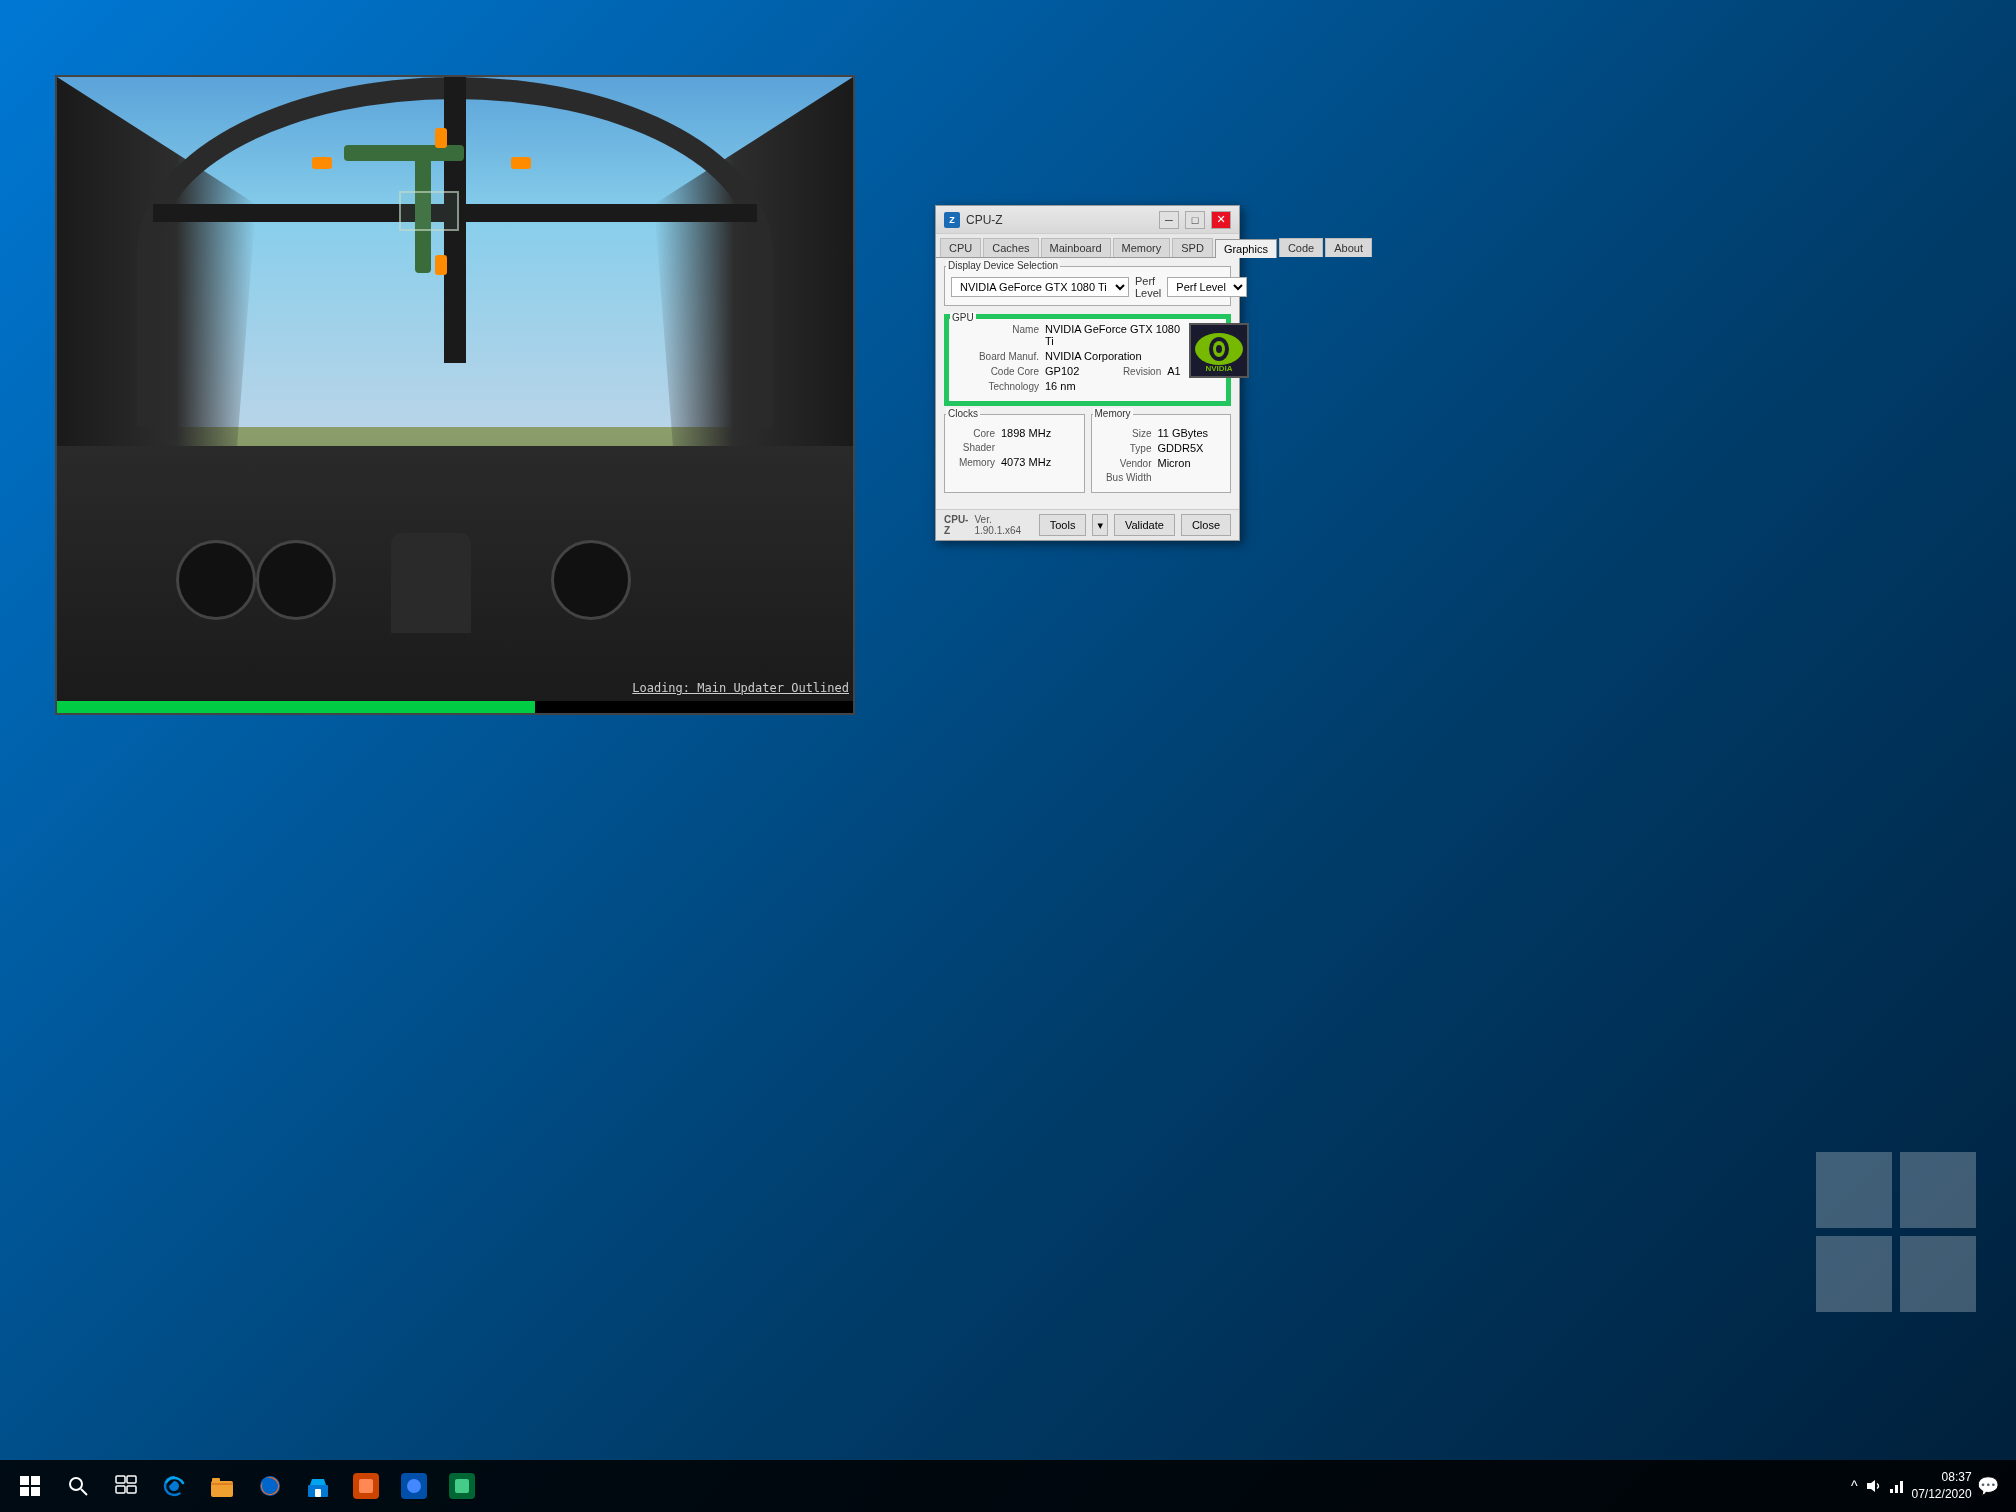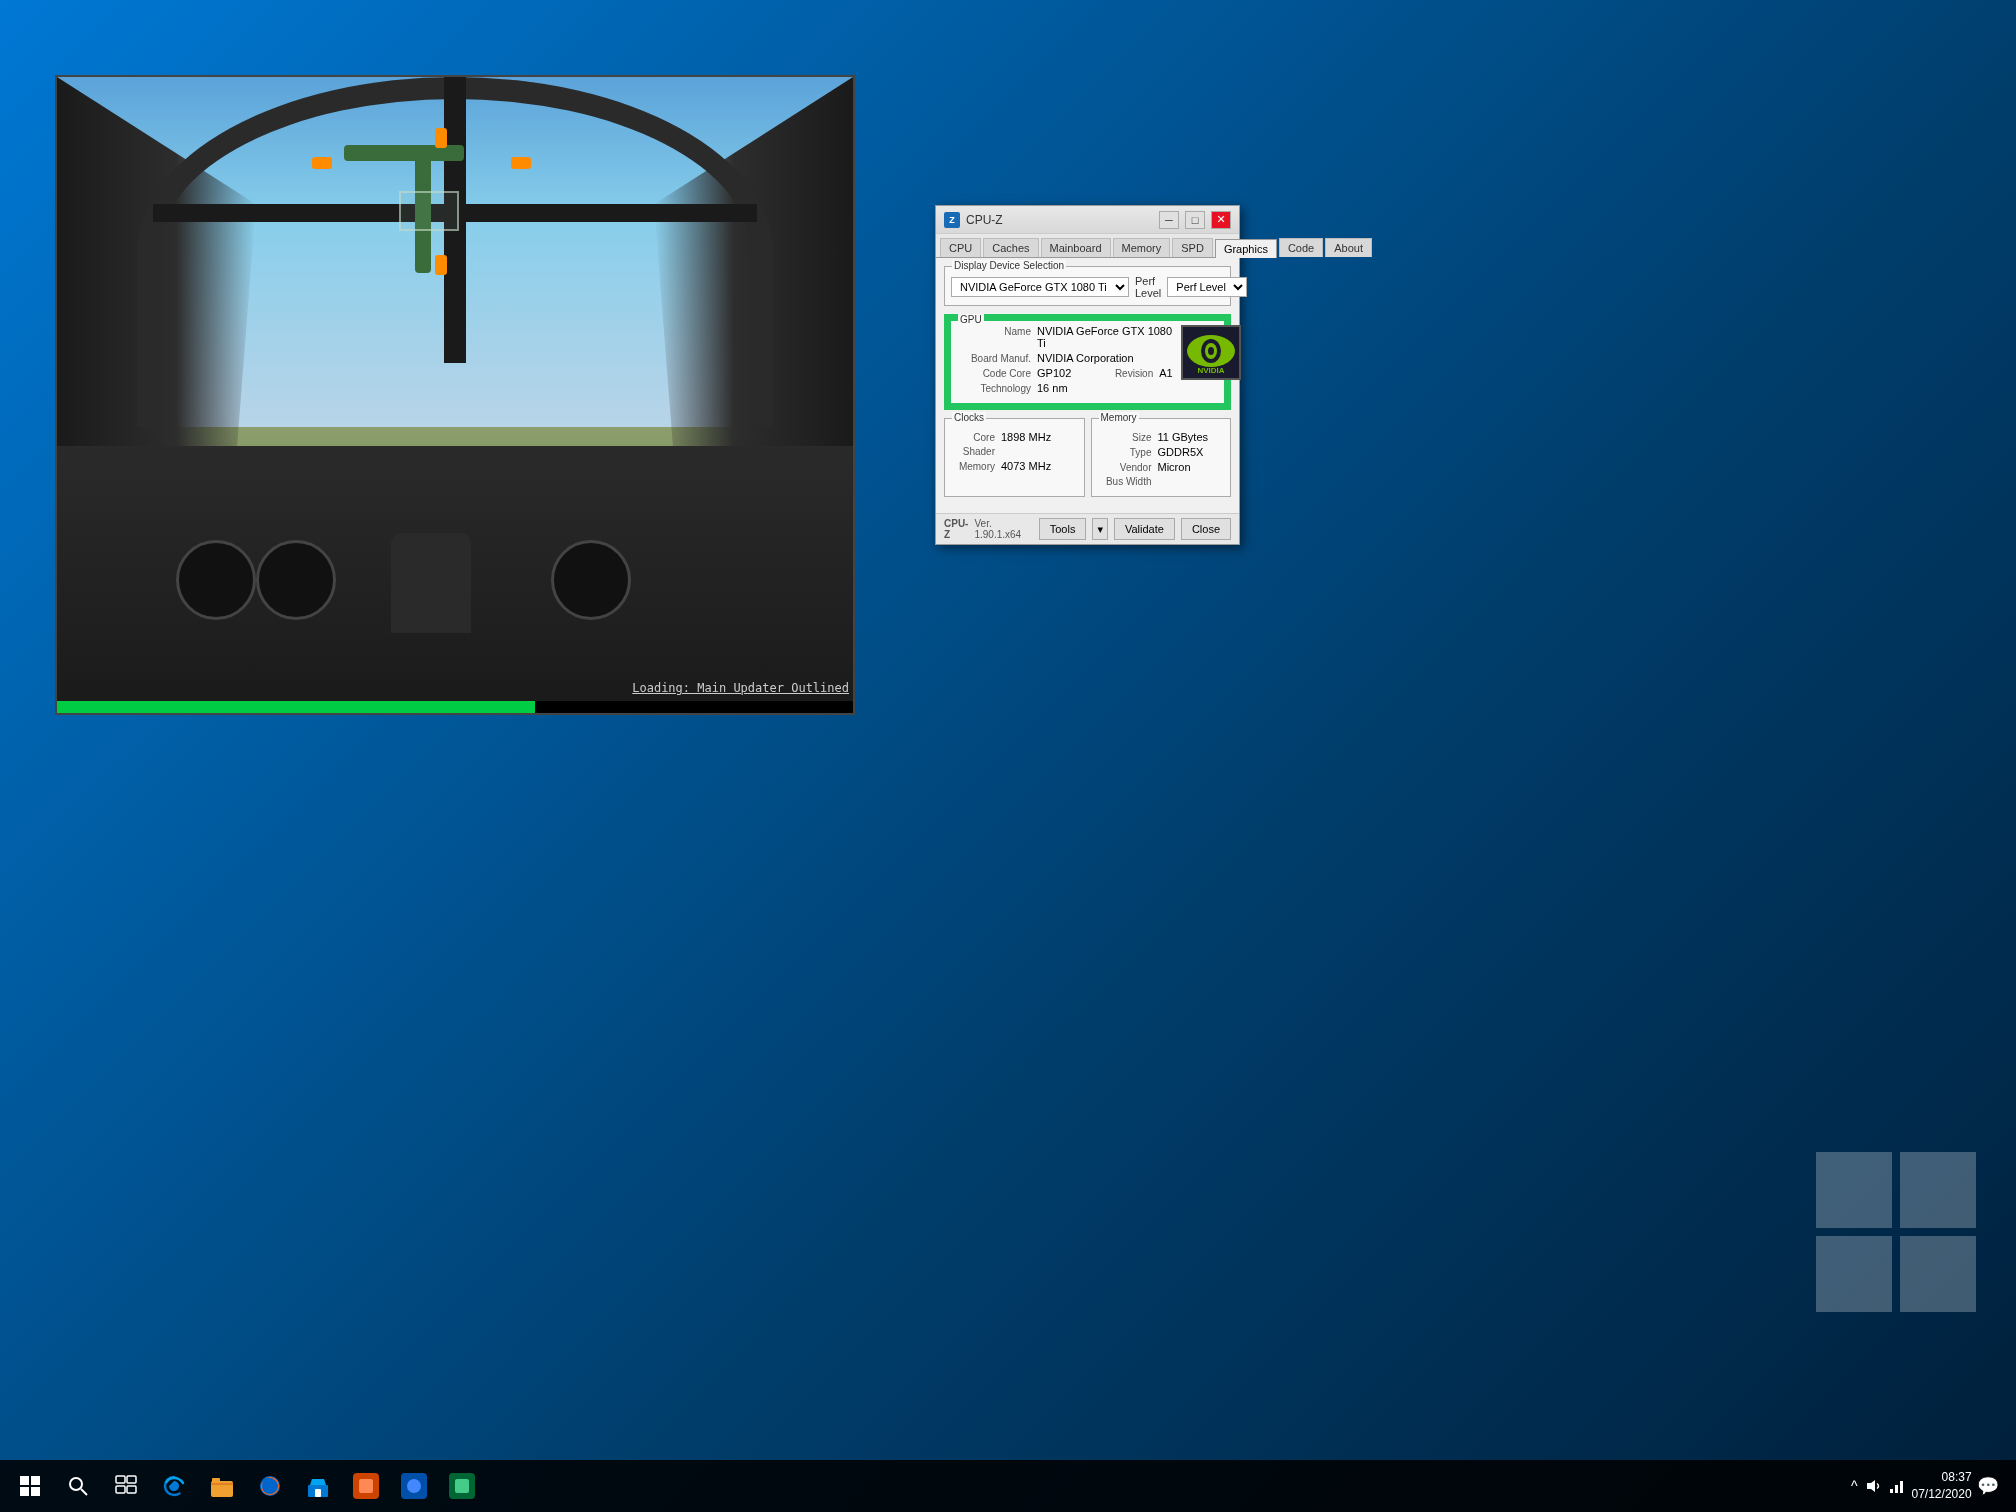--- a/index.html
+++ b/index.html
@@ -342,22 +342,22 @@
       padding: 2px 4px;
       font-size: 11px;
       border: 1px solid #aaa;
       background: #fff;
       height: 20px;
       width: 80px;
     }
 
     
     .gpu-section {
-      border: 7px solid #22c55e;
-      padding: 4px 6px 6px;
+      border: 5px solid #22c55e;
+      padding: 4px 16px 6px;
       margin-bottom: 8px;
       background: #f8f8f8;
       position: relative;
     }
 
     .gpu-section-inner {
       display: flex;
       gap: 8px;
     }
 
@@ -521,21 +521,21 @@
     }
 
     .win-start-pane { background: #fff; }
 
     .section-box-title {
       font-size: 10px;
       color: #333;
       font-weight: 500;
       position: absolute;
       top: -7px;
-      left: 7px;
+      left: 1px;
       background: #f8f8f8;
       padding: 0 2px;
     }
 
     
     .win-watermark {
       position: absolute;
       right: 40px;
       bottom: 200px;
       display: grid;

